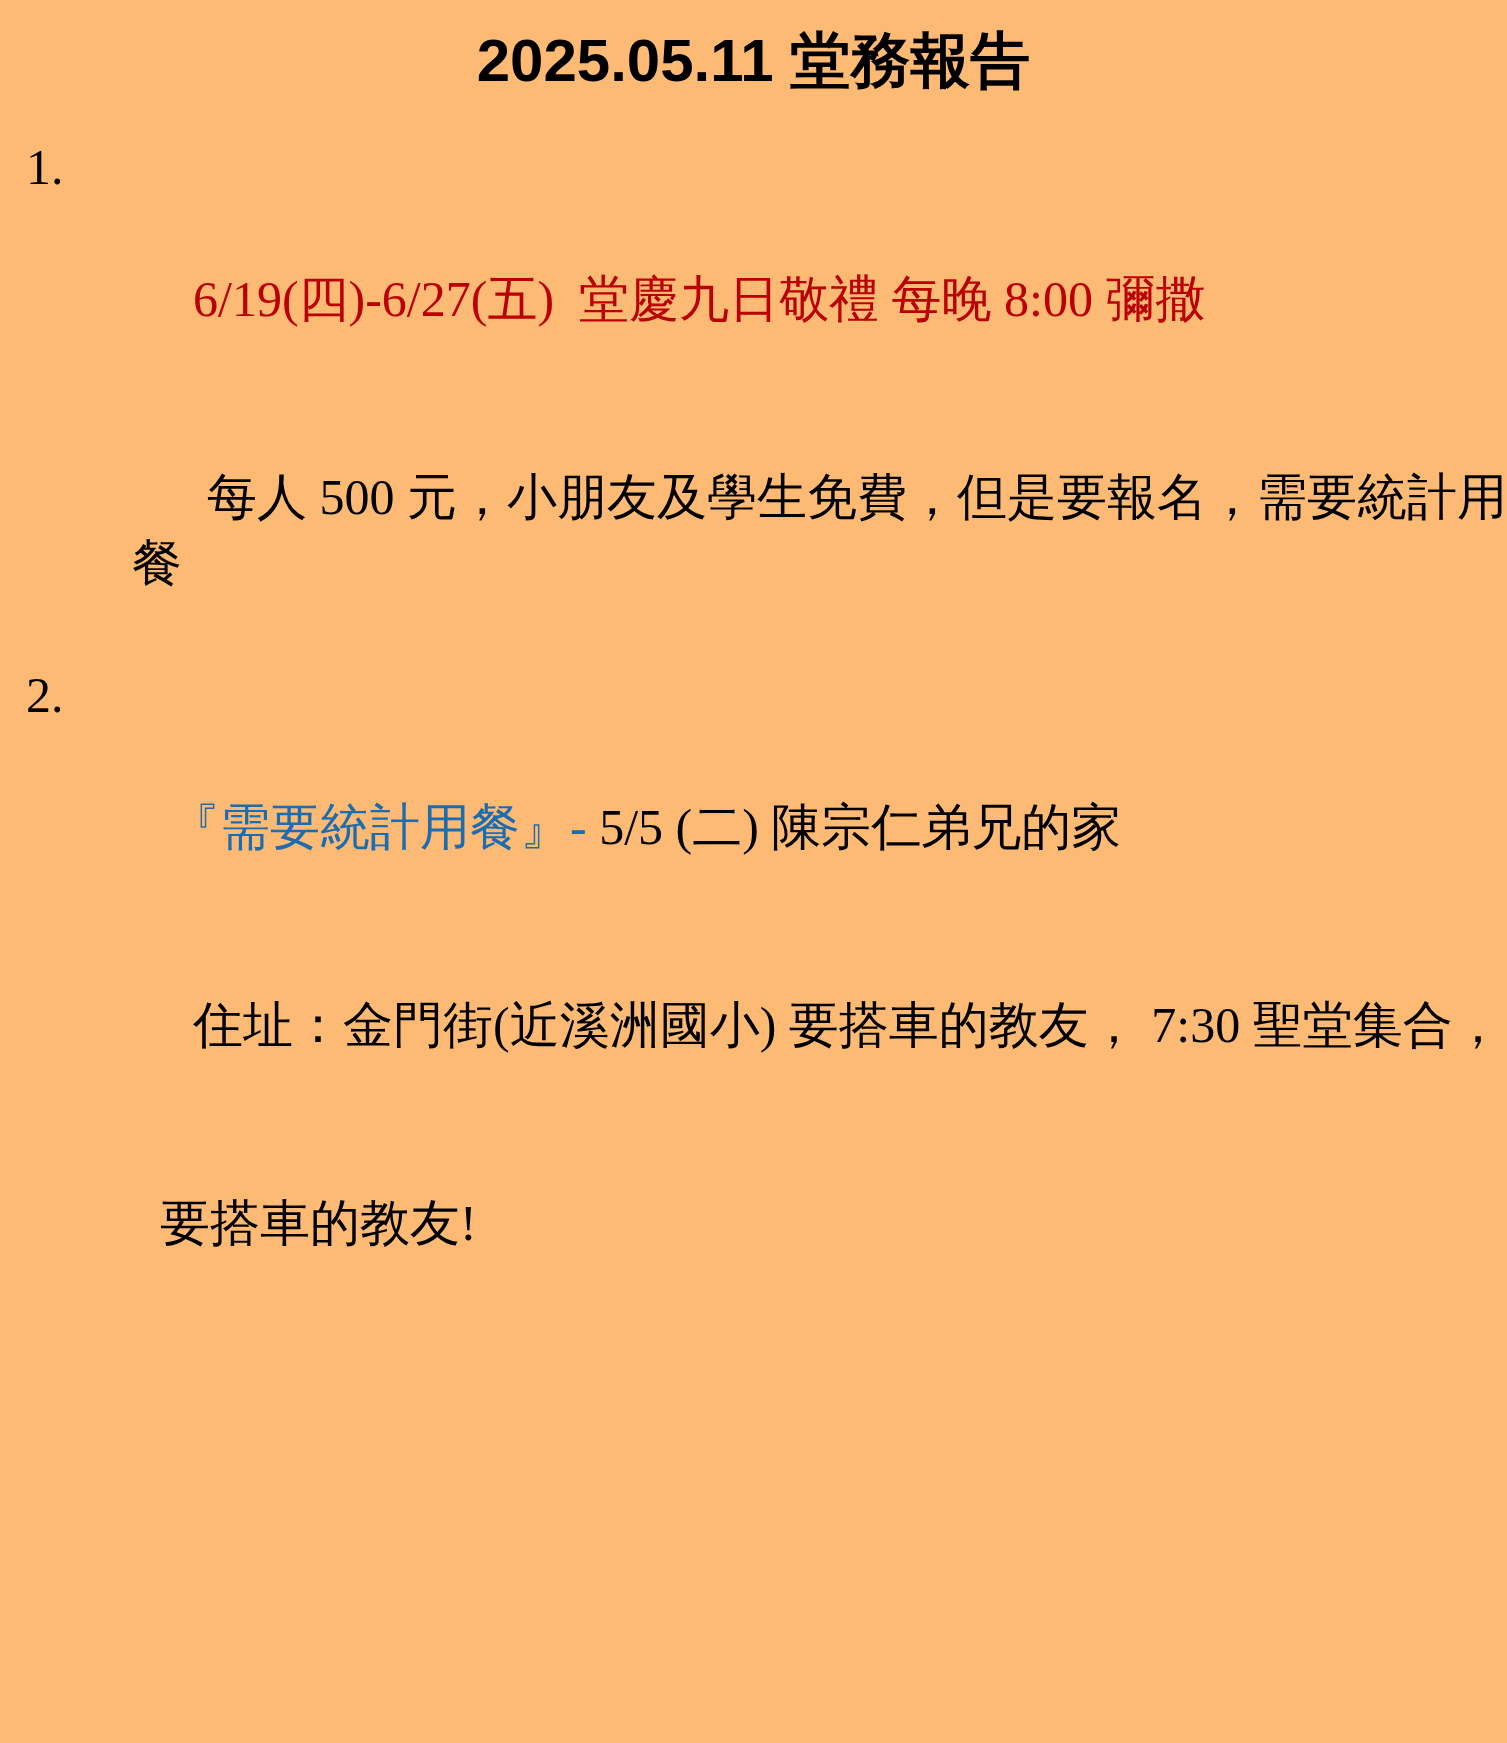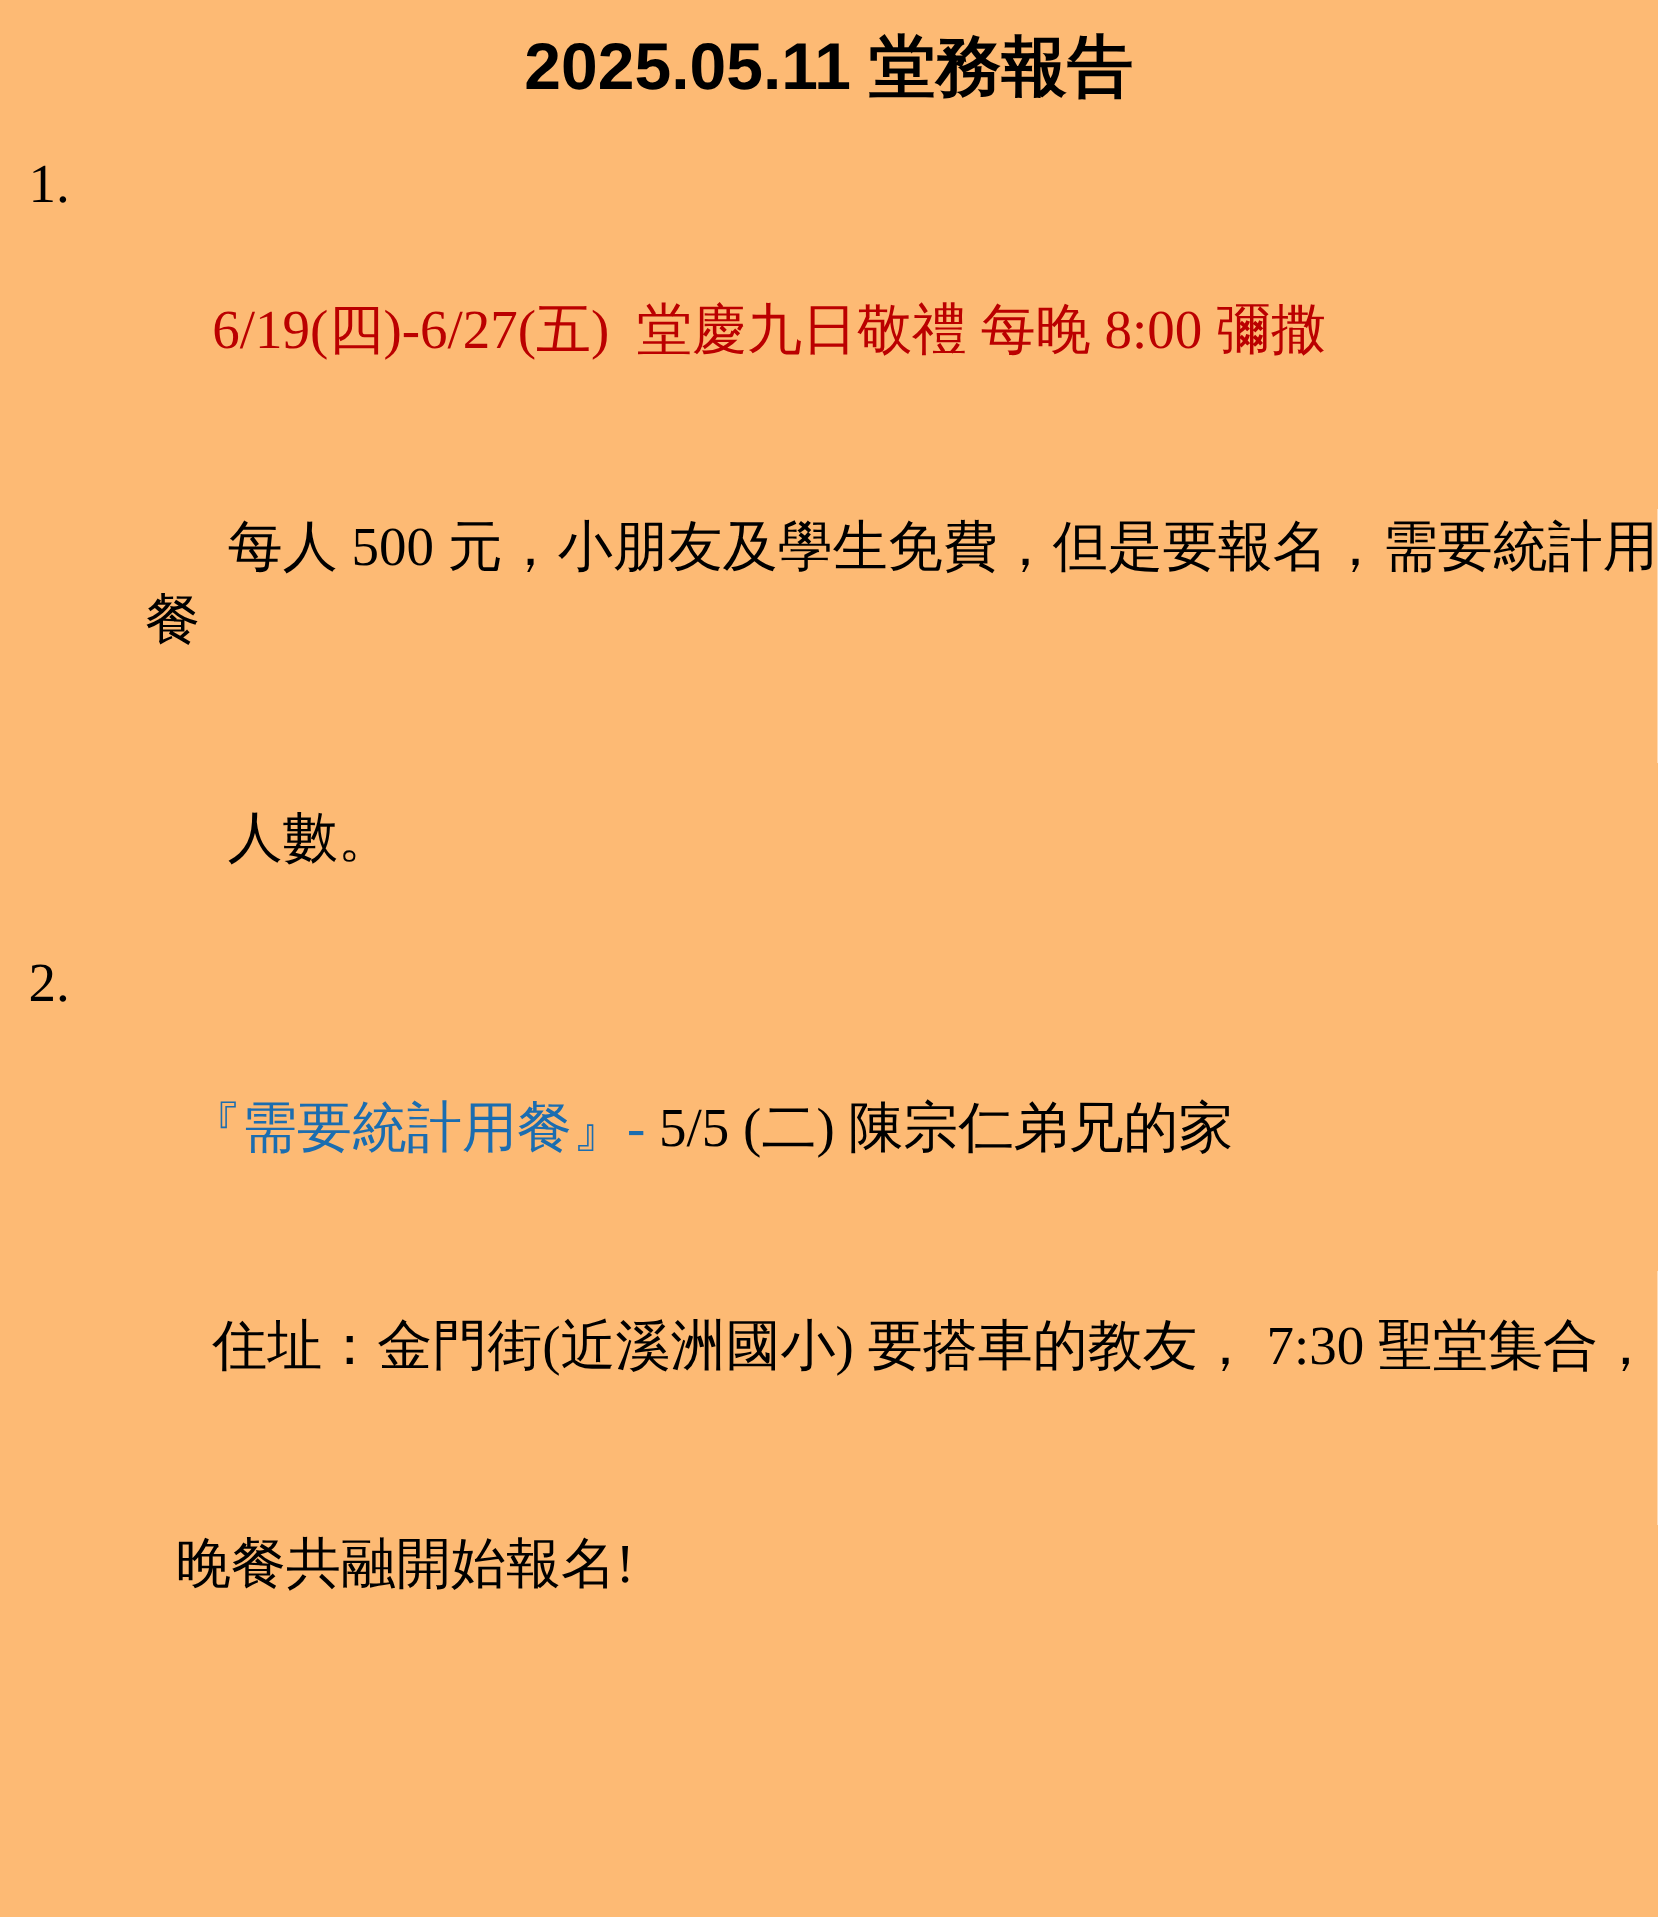--- a/index.html
+++ b/index.html
@@ -49,29 +49,26 @@
 
   <div class="doc">
 
     <div class="line p118">
       <span class="num">1.</span>
       <span class="red">6/19(四)-6/27(五)  堂慶九日敬禮 每晚 8:00 彌撒</span>
     </div>
     <div class="line p110">
       <span class="black">每人 500 元，小朋友及學生免費，但是要報名，需要統計用餐</span>
     </div>
-    <div class="line p110">
-      <span class="black">人數。</span>
-    </div>
 
     <div class="line p95">
       <span class="num">2.</span>
       <span class="blue">『需要統計用餐』- </span><span class="black">5/5 (二) 陳宗仁弟兄的家</span>
     </div>
     <div class="line p118">
       <span class="black">住址：金門街(近溪洲國小) 要搭車的教友， 7:30 聖堂集合，</span>
     </div>
     <div class="line p85">
-      <span class="black">晚餐共融開始報名!</span>
+      <span class="black">要搭車的教友!</span>
     </div>
 
   </div>
 </div>
 
 </body></html>

